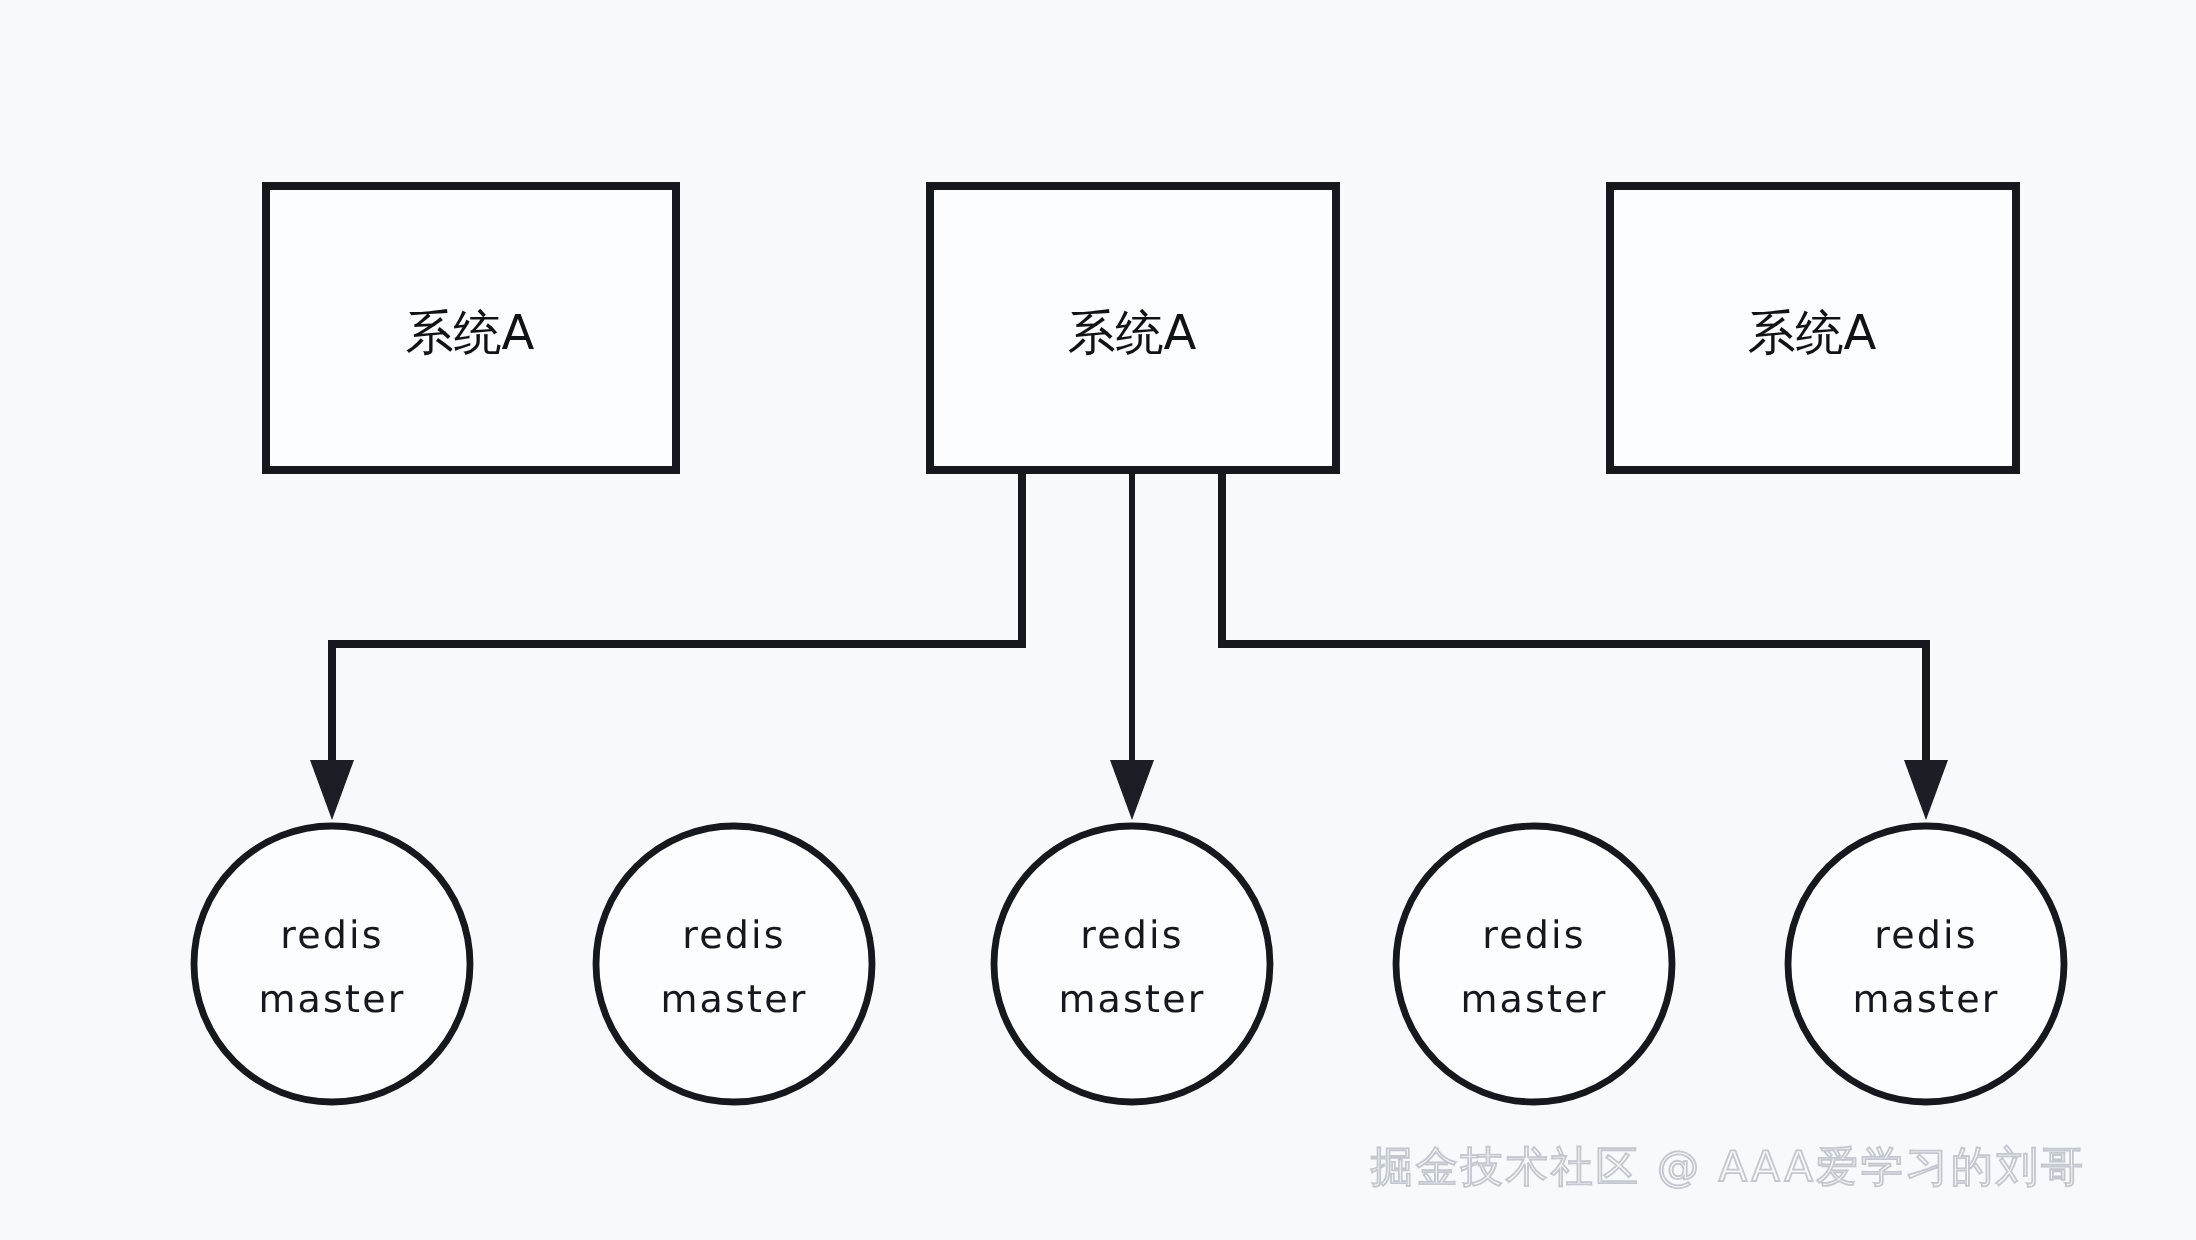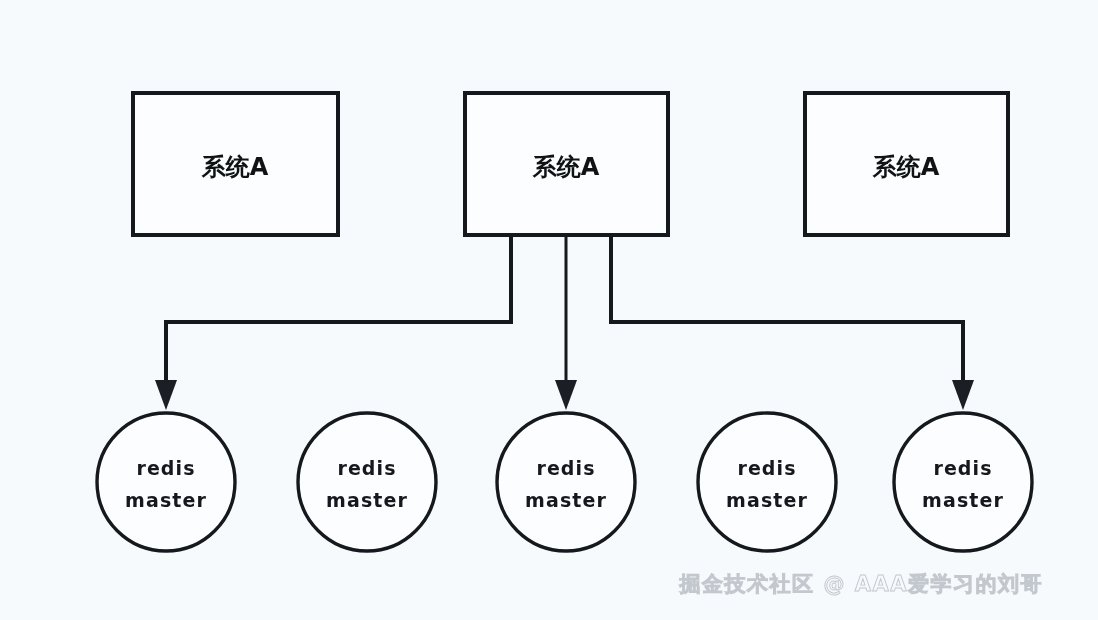--- a/index.html
+++ b/index.html
@@ -12,21 +12,20 @@
     background: #f7fafc;
     font-family: "DejaVu Sans", "Liberation Sans", sans-serif;
     overflow: hidden;
     position: relative;
   }
   #canvas {
     position: absolute;
     inset: 0;
     width: 1098px;
     height: 620px;
-    font-weight: bold;
   }
   .diagram-svg {
     position: absolute;
     left: 0;
     top: 0;
     width: 1098px;
     height: 620px;
   }
   .sys-box-rect {
     fill: #fbfdfe;

